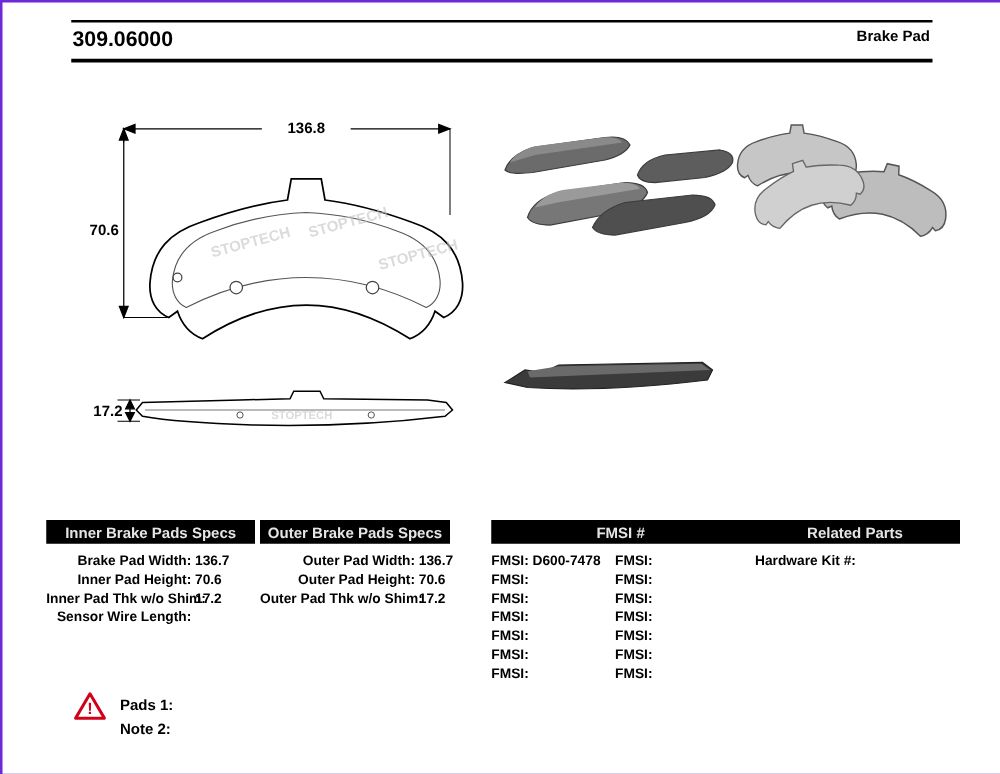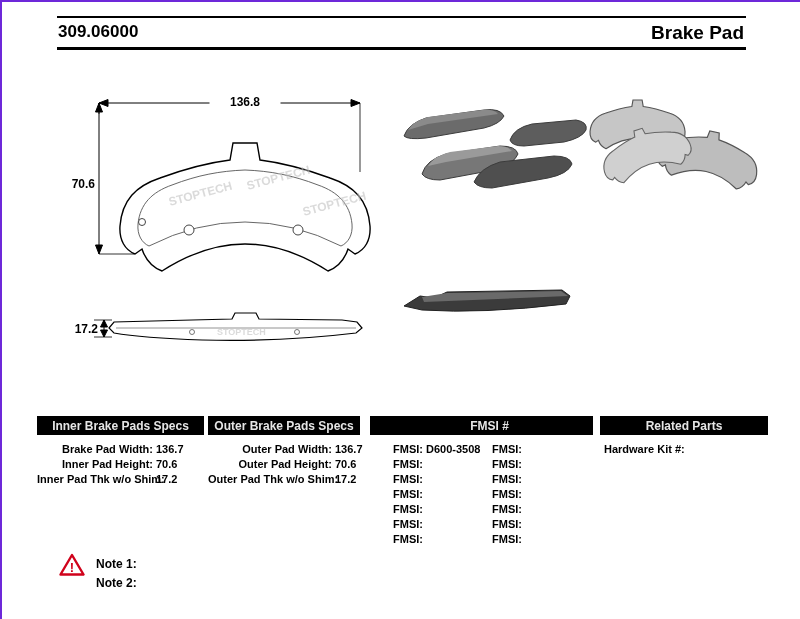--- a/index.html
+++ b/index.html
@@ -4,30 +4,30 @@
 <style>
   html,body{margin:0;padding:0;background:#fff;}
   .page{
     position:relative;width:798px;height:617px;background:#ffffff;
     border:2px solid #6d28d9;overflow:hidden;
     font-family:"Liberation Sans",sans-serif;color:#000;
   }
   
   .top-rule{position:absolute;left:55px;right:54px;top:14px;height:2px;background:#000;}
   .part-number{position:absolute;left:56px;top:20px;font-size:17px;font-weight:bold;}
-  .product-type{position:absolute;right:56px;top:20px;font-size:19px;font-weight:bold;padding-left:42px;}
+  .product-type{position:absolute;right:56px;top:20px;font-size:12px;font-weight:bold;padding-left:42px;}
   .header-rule{position:absolute;left:55px;right:54px;top:45px;height:3px;background:#000;}
   
   .art{position:absolute;left:40px;top:82px;}
   
   .bar{position:absolute;top:414px;height:19px;background:#000;color:#e5e5e5;
        font-size:12px;font-weight:bold;display:flex;align-items:center;justify-content:center;}
   .bar-inner{left:35px;width:167px;}
   .bar-outer{left:206px;width:152px;}
-  .bar-fmsi{left:368px;width:207px;padding-left:16px;}
+  .bar-fmsi{left:391px;width:207px;}
   .bar-related{left:598px;width:168px;}
   
   .col{position:absolute;top:439px;font-size:11px;font-weight:bold;}
   .spec-row{display:flex;height:15px;align-items:center;white-space:nowrap;}
   .val{margin-left:3px;}
   .inner-col{left:35px;width:167px;}  .inner-col .lbl{width:116px;text-align:right;}
   .outer-col{left:206px;width:174px;} .outer-col .lbl{width:124px;text-align:right;}
   .fmsi-left{left:385px;width:102px;} .fmsi-left .lbl{width:36px;text-align:right;}
   .fmsi-right{left:488px;width:84px;} .fmsi-right .lbl{width:32px;text-align:right;}
   .related-col{left:598px;width:168px;} .related-col .lbl{margin-left:4px;text-align:left;}
@@ -141,41 +141,45 @@
       <span class="val">136.7</span>
     </div>
     <div class="spec-row">
       <span class="lbl">Inner Pad Height:</span>
       <span class="val">70.6</span>
     </div>
     <div class="spec-row">
       <span class="lbl">Inner Pad Thk w/o Shim:</span>
       <span class="val">17.2</span>
     </div>
+    <div class="spec-row">
+      <span class="lbl">Sensor Wire Length:</span>
+      <span class="val"></span>
+    </div>
   </div>
 
   <div class="col outer-col">
     <div class="spec-row">
       <span class="lbl">Outer Pad Width:</span>
       <span class="val">136.7</span>
     </div>
     <div class="spec-row">
       <span class="lbl">Outer Pad Height:</span>
       <span class="val">70.6</span>
     </div>
     <div class="spec-row">
       <span class="lbl">Outer Pad Thk w/o Shim:</span>
       <span class="val">17.2</span>
     </div>
   </div>
 
   <div class="col fmsi-left">
     <div class="spec-row">
       <span class="lbl">FMSI:</span>
-      <span class="val">D600-3508</span>
+      <span class="val">D600-7478</span>
     </div>
     <div class="spec-row">
       <span class="lbl">FMSI:</span>
       <span class="val"></span>
     </div>
     <div class="spec-row">
       <span class="lbl">FMSI:</span>
       <span class="val"></span>
     </div>
     <div class="spec-row">
@@ -231,16 +235,16 @@
     <div class="spec-row">
       <span class="lbl">Hardware Kit #:</span>
       <span class="val"></span>
     </div>
   </div>
 
   <svg class="warning" viewBox="0 0 26 24">
     <path d="M13 2 L24.5 21.5 L1.5 21.5 Z" fill="#ffffff" stroke="#d0021b" stroke-width="2.4" stroke-linejoin="round"></path>
     <text x="13" y="18.5" text-anchor="middle" font-size="13" font-weight="bold" fill="#d0021b">!</text>
   </svg>
-  <div class="note1">Note 1:</div>
+  <div class="note1">Pads 1:</div>
   <div class="note2">Note 2:</div>
 
 </div>
 
 </body></html>

